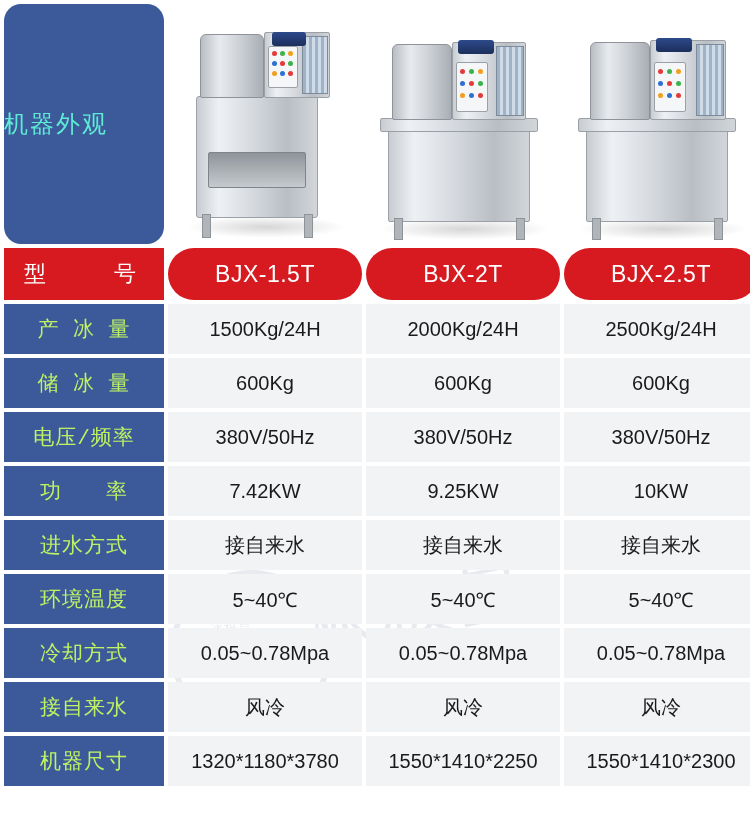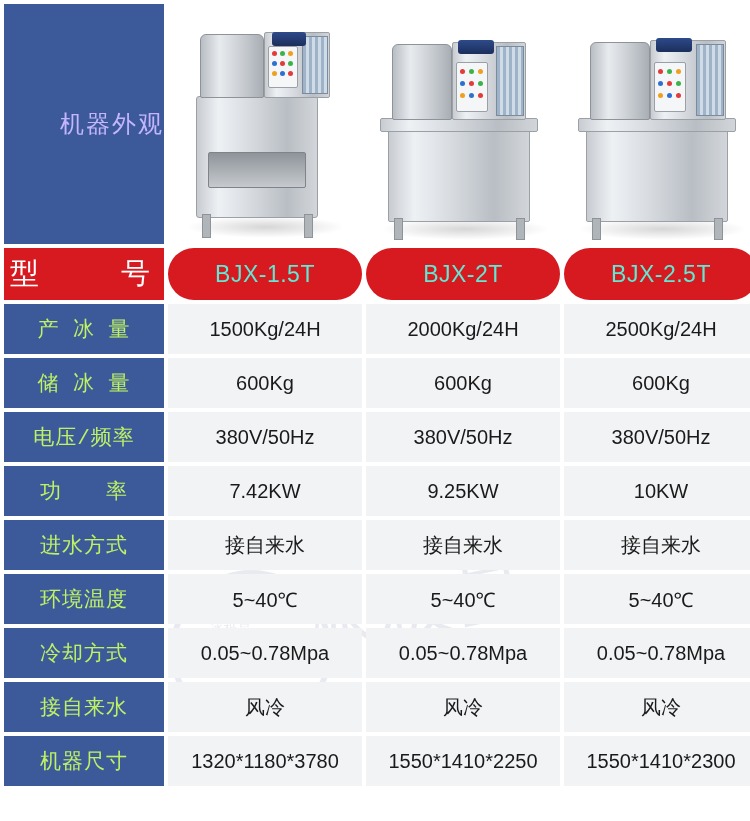--- a/index.html
+++ b/index.html
@@ -36,51 +36,52 @@
   td {
     padding: 0;
     vertical-align: middle;
     text-align: center;
   }
 
   
   .img-label {
     background: #3b5998;
     background: #3c5a9a;
-    color: #c4b5fd;
+    color: #5eead4;
     font-size: 24px;
     letter-spacing: 2px;
     height: 240px;
     vertical-align: middle;
-    text-align: right;
+    text-align: left;
     font-weight: normal;
+    border-radius: 17px;
   }
   .photo-cell {
     background: #ffffff;
     height: 240px;
     padding: 0;
   }
   .photo-wrap {
     width: 100%;
     height: 240px;
     position: relative;
     overflow: hidden;
   }
 
   
   .model-label {
     background: #d71920;
     color: #ffffff;
-    font-size: 29px;
+    font-size: 22px;
     letter-spacing: 8px;
     height: 52px;
   }
   .model-val {
     background: #d71920;
-    color: #5eead4;
+    color: #ffffff;
     font-size: 23px;
     height: 52px;
     letter-spacing: 0.5px;
     border-radius: 26px;
   }
 
   
   .row-label {
     background: #3c5a9a;
     color: #bef264;

